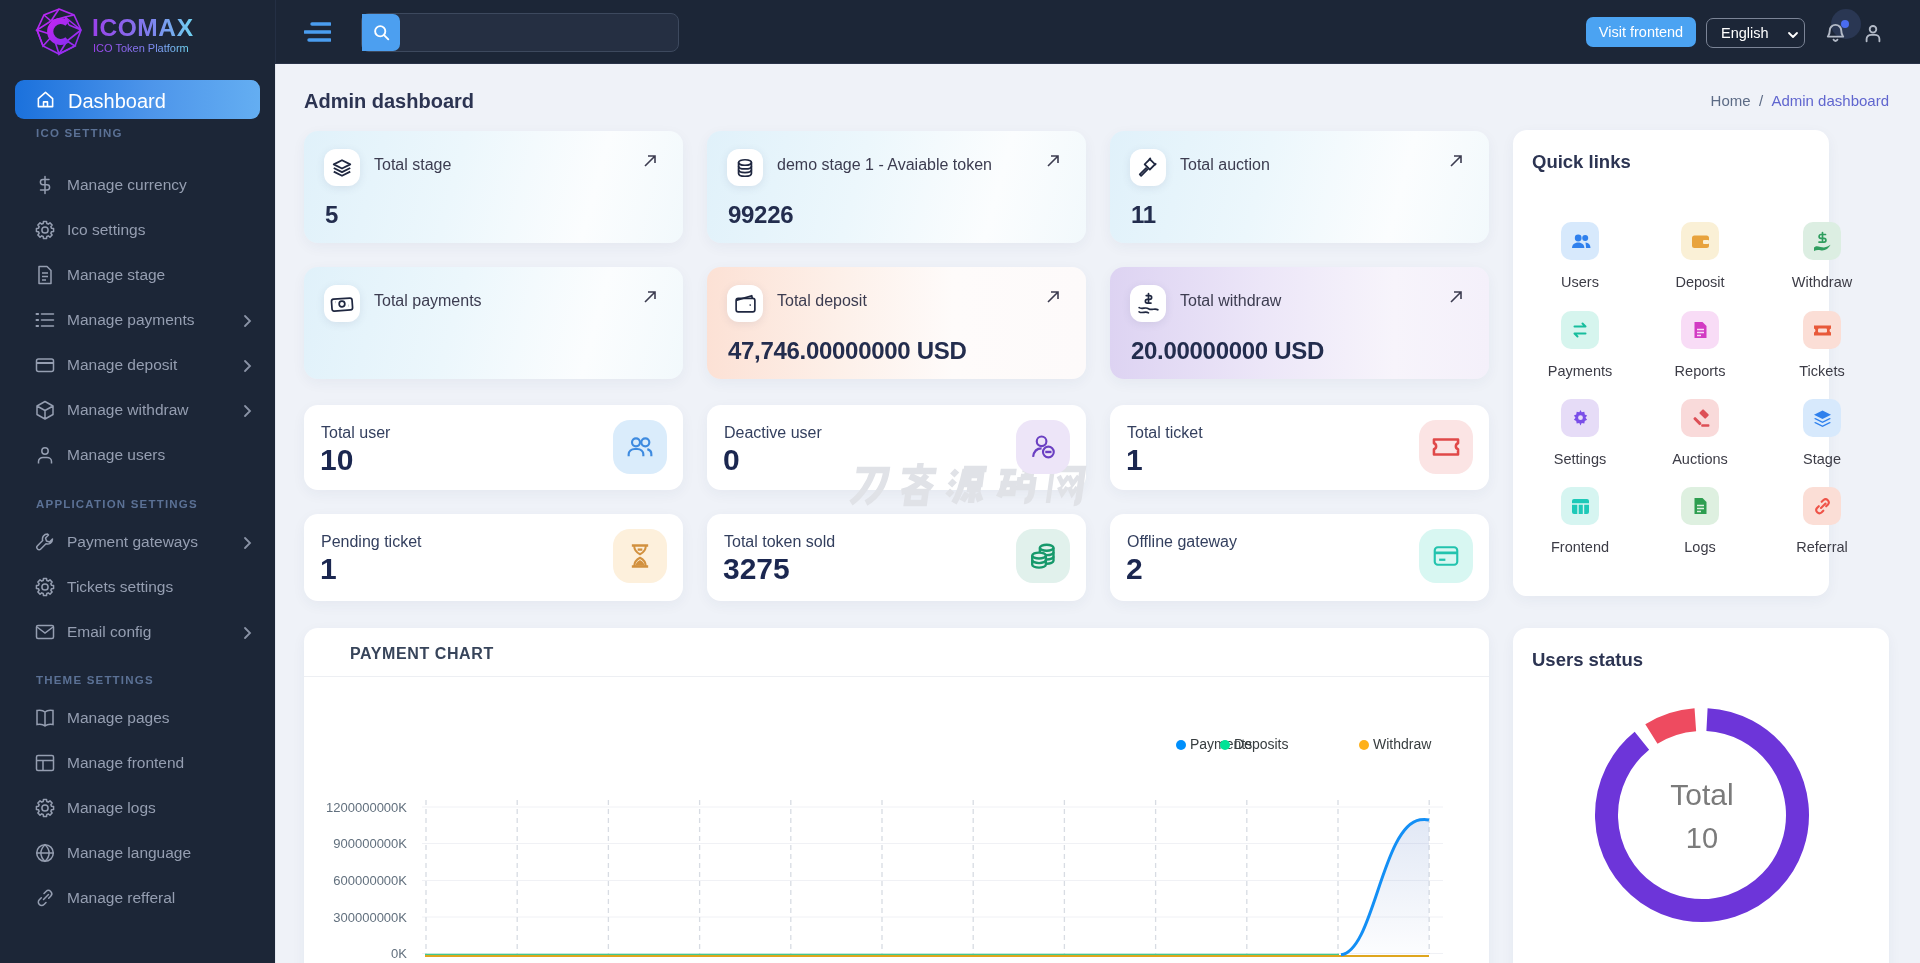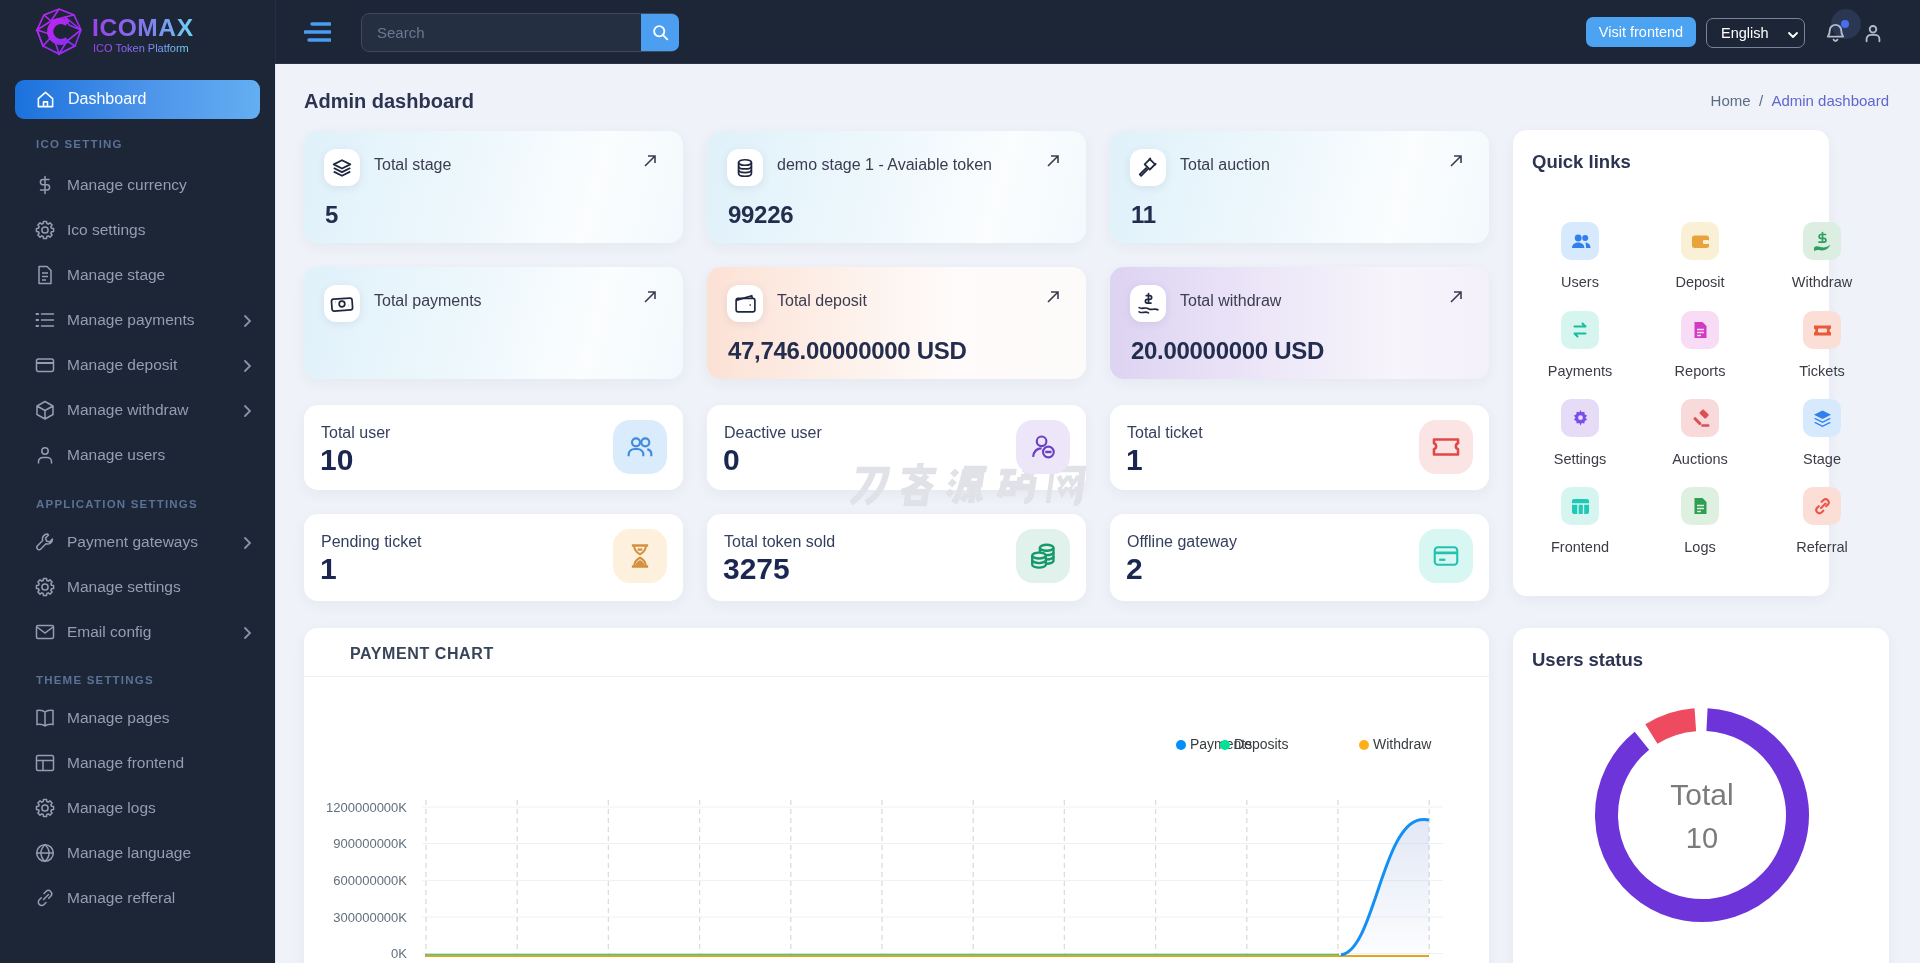--- a/index.html
+++ b/index.html
@@ -18,21 +18,21 @@
 #bell { position:absolute; left:1824px; top:21px; z-index:2; }
 #belldot { position:absolute; left:1841px; top:20px; width:8px; height:8px; border-radius:50%; background:#4a6cf0; }
 #person { position:absolute; left:1862px; top:22px; }
 
 #sidebar { position:absolute; left:0; top:0; width:275px; height:963px; background:#1c2637; }
 #sideborder { position:absolute; left:275px; top:64px; width:1px; height:899px; background:#e3e7ef; }
 #topsep { position:absolute; left:275px; top:0; width:1px; height:64px; background:#242f44; }
 #logo { position:absolute; left:35px; top:7px; }
 #logotext { position:absolute; left:92px; top:11px; }
 #dashbtn { position:absolute; left:15px; top:80px; width:245px; height:39px; border-radius:9px; background:linear-gradient(90deg,#1b71dc 0%, #4d95ea 55%, #64aef2 100%); color:#fff; }
-#dashbtn .lbl { position:absolute; left:53px; top:10px; font-size:16px; }
+#dashbtn .lbl { position:absolute; left:53px; top:10px; font-size:20px; }
 #dashbtn svg { position:absolute; left:21px; top:10px; }
 .sect { position:absolute; left:36px; color:#5b7195; font-size:11.5px; font-weight:bold; letter-spacing:1.2px; }
 .mitem { position:absolute; left:0; width:275px; height:24px; color:#959eb1; }
 .mitem svg { position:absolute; left:35px; top:1px; }
 .mitem .t { position:absolute; left:67px; top:2px; font-size:15.5px; }
 .mitem .chev { position:absolute; left:242px; top:5px; }
 
 #heading { position:absolute; left:304px; top:90px; font-size:20px; font-weight:bold; color:#2c3452; }
 #crumb { position:absolute; right:31px; top:92px; font-size:15px; color:#5c6b85; }
 #crumb .act { color:#6066cf; }
@@ -66,21 +66,20 @@
 
 <div id="topbar">
   <svg id="hamburger" viewBox="0 0 27 22">
     <g stroke="#4a9df0" stroke-width="3.4" stroke-linecap="round">
       <line x1="8" y1="3" x2="26" y2="3"></line>
       <line x1="1" y1="11" x2="26" y2="11"></line>
       <line x1="5" y1="19" x2="26" y2="19"></line>
     </g>
   </svg>
   <div id="searchwrap">
-      <div class="ph">Search</div>
     <div id="searchbtn">
         <svg width="17" height="17" viewBox="0 0 20 20">
           <circle cx="8.5" cy="8.5" r="6" fill="none" stroke="#fff" stroke-width="2.2"></circle>
           <line x1="13" y1="13" x2="18" y2="18" stroke="#fff" stroke-width="2.2" stroke-linecap="round"></line>
         </svg>
       </div>
   </div>
   <div class="vfbtn">Visit frontend</div>
   <div class="lang">English
     <svg width="12" height="12" viewBox="0 0 12 12">
@@ -125,21 +124,21 @@
     <text x="0" y="25" font-family="Liberation Sans, sans-serif" font-size="24.5" font-weight="bold" fill="url(#lg2)" letter-spacing="0.6">ICOMAX</text>
     <text x="1" y="41" font-family="Liberation Sans, sans-serif" font-size="11" fill="url(#lg2)">ICO Token Platform</text>
   </svg>
   <div id="dashbtn">
     <svg width="19" height="19" viewBox="0 0 24 24" fill="none" stroke="#fff" stroke-width="2" stroke-linejoin="round">
         <path d="M3 11 L12 3 L21 11 V21 H3 Z"></path>
         <path d="M9.5 21 v-6 h5 v6"></path>
       </svg>
     <div class="lbl">Dashboard</div>
   </div>
-  <div class="sect" style="top:138px;text-align:center;">ICO SETTING</div>
+  <div class="sect" style="top:127px;text-align:center;">ICO SETTING</div>
   <div class="sect" style="top:498px;">APPLICATION SETTINGS</div>
   <div class="sect" style="top:674px;">THEME SETTINGS</div>
 
   <div id="menuitems">
       <div class="mitem" style="top:174px;">
     <svg width="20" height="20" viewBox="0 0 20 20" fill="none" stroke="#959eb1" stroke-width="1.5">
           <path d="M10 1.5 v17 M14 4.5 h-6 a2.6 2.6 0 0 0 0 5.2 h4 a2.6 2.6 0 0 1 0 5.2 h-6.5" stroke-linecap="round"></path>
         </svg>
     <span class="t">Manage currency</span>
       </div>
@@ -200,21 +199,21 @@
     <span class="t">Payment gateways</span>
         <svg class="chev" width="11" height="14" viewBox="0 0 11 14">
           <path d="M3 2 l5 5 -5 5" fill="none" stroke="#8a93a6" stroke-width="1.8" stroke-linecap="round"></path>
         </svg>
       </div>
       <div class="mitem" style="top:576px;">
     <svg width="20" height="20" viewBox="0 0 20 20" fill="none" stroke="#959eb1" stroke-width="1.5">
           <circle cx="10" cy="10" r="3.1"></circle>
           <path d="M 18.57 8.49 L 18.57 11.51 L 16.44 11.85 L 15.86 13.25 L 17.13 14.99 L 14.99 17.13 L 13.25 15.86 L 11.85 16.44 L 11.51 18.57 L 8.49 18.57 L 8.15 16.44 L 6.75 15.86 L 5.01 17.13 L 2.87 14.99 L 4.14 13.25 L 3.56 11.85 L 1.43 11.51 L 1.43 8.49 L 3.56 8.15 L 4.14 6.75 L 2.87 5.01 L 5.01 2.87 L 6.75 4.14 L 8.15 3.56 L 8.49 1.43 L 11.51 1.43 L 11.85 3.56 L 13.25 4.14 L 14.99 2.87 L 17.13 5.01 L 15.86 6.75 L 16.44 8.15 Z" stroke-linejoin="round"></path>
         </svg>
-    <span class="t">Manage settings</span>
+    <span class="t">Tickets settings</span>
       </div>
       <div class="mitem" style="top:621px;">
     <svg width="20" height="20" viewBox="0 0 20 20" fill="none" stroke="#959eb1" stroke-width="1.5">
           <rect x="1.5" y="3.5" width="17" height="13" rx="1.5"></rect>
           <path d="M2 5 l8 6 8-6"></path>
         </svg>
     <span class="t">Email config</span>
         <svg class="chev" width="11" height="14" viewBox="0 0 11 14">
           <path d="M3 2 l5 5 -5 5" fill="none" stroke="#8a93a6" stroke-width="1.8" stroke-linecap="round"></path>
         </svg>

